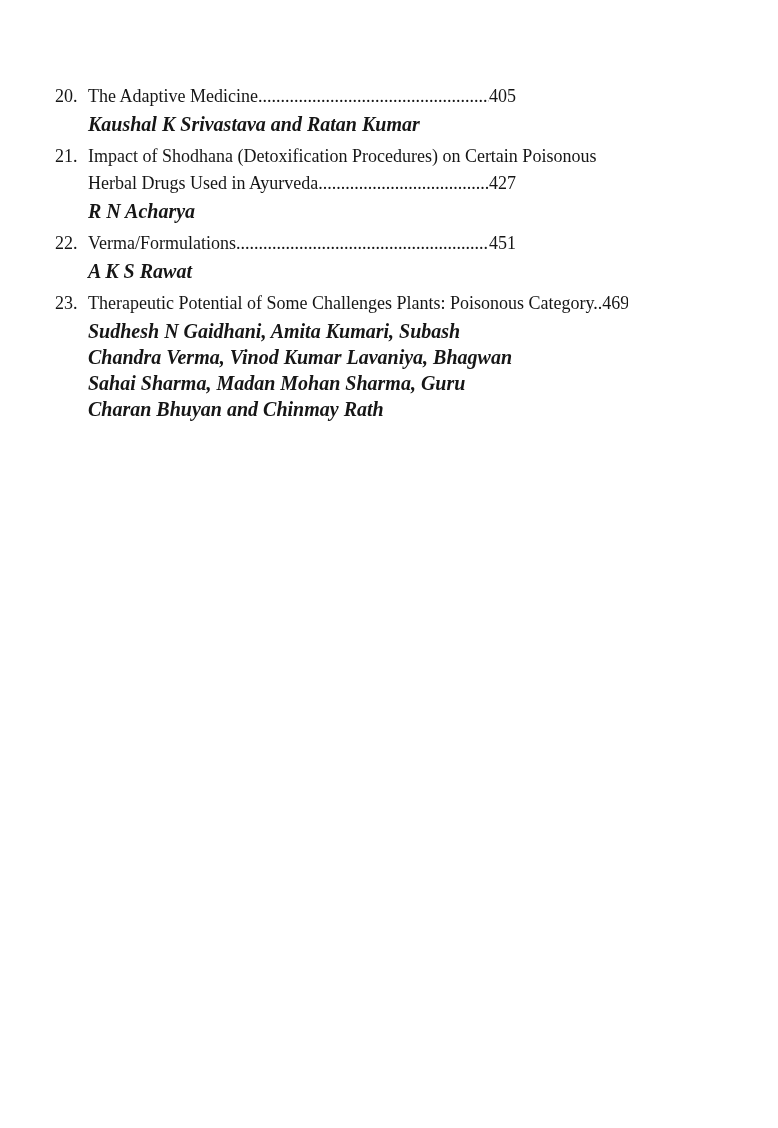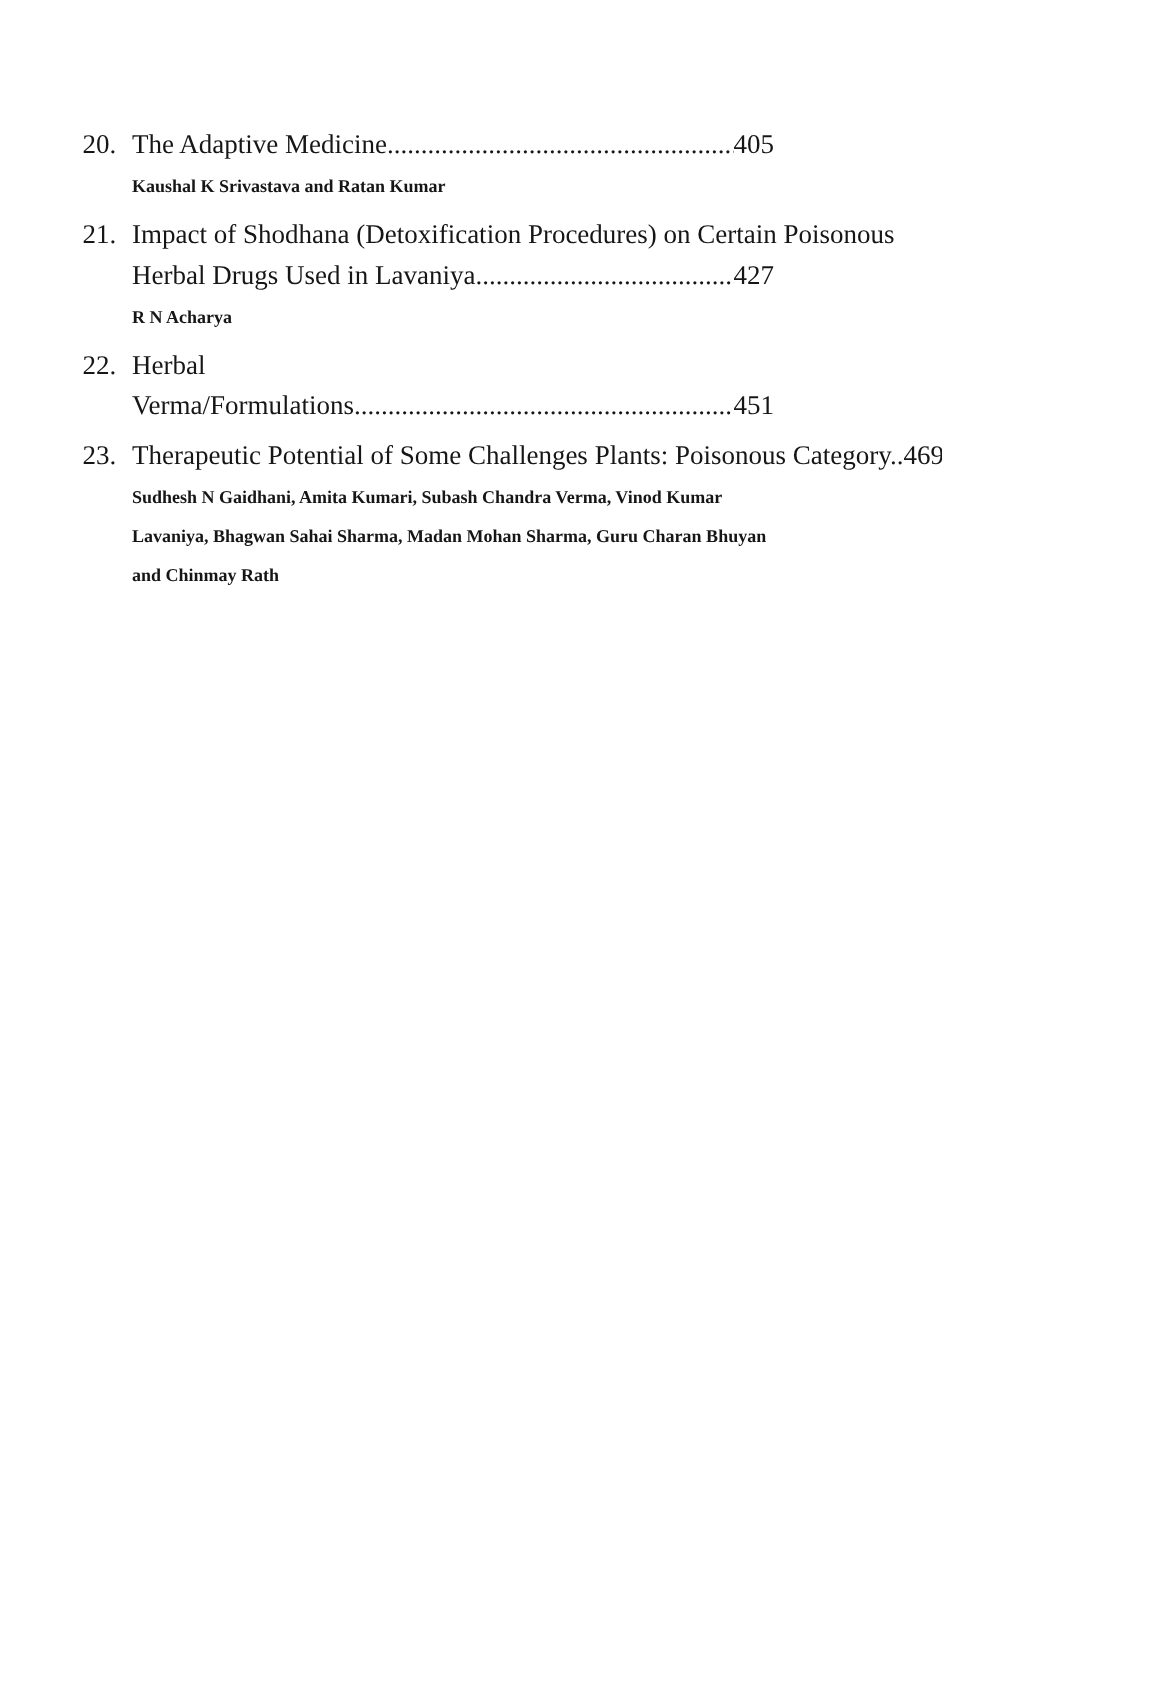--- a/index.html
+++ b/index.html
@@ -53,23 +53,24 @@
     overflow: hidden;
     white-space: nowrap;
   }
   .dots::after {
     content: "..................................................................................................................................................................";
   }
   .pagenum {
     white-space: nowrap;
   }
   .authors {
+    font-style: italic;
     font-weight: 600;
     white-space: normal;
-    font-size: 12px;
+    font-size: 20px;
     line-height: 26px;
     padding-top: 1px;
   }
 </style>
 </head>
 <body>
 
 <div class="page">
   <ol class="toc-list">
   <li class="entry">
@@ -85,40 +86,40 @@
       <div class="authors">Kaushal K Srivastava and Ratan Kumar</div>
     </div>
   </li>
 
   <li class="entry">
     <span class="num">21.</span>
     <div class="content">
       <div class="lines">
             <div class="line"><span class="ttext">Impact of Shodhana (Detoxification Procedures) on Certain Poisonous</span></div>
             <div class="line leader">
-              <span class="ttext">Herbal Drugs Used in Lavaniya</span>
+              <span class="ttext">Herbal Drugs Used in Ayurveda</span>
               <span class="dots"></span>
               <span class="pagenum">427</span>
             </div>
           </div>
       <div class="authors">R N Acharya</div>
     </div>
   </li>
 
   <li class="entry">
     <span class="num">22.</span>
     <div class="content">
       <div class="lines">
-            <div class="line"><span class="ttext">Herbal</span></div>
             <div class="line leader">
               <span class="ttext">Verma/Formulations</span>
               <span class="dots"></span>
               <span class="pagenum">451</span>
             </div>
           </div>
+      <div class="authors">A K S Rawat</div>
     </div>
   </li>
 
   <li class="entry">
     <span class="num">23.</span>
     <div class="content">
       <div class="lines">
             <div class="line"><span class="ttext">Therapeutic Potential of Some Challenges Plants: Poisonous Category</span><span class="sep">..</span><span class="pagenum">469</span></div>
           </div>
       <div class="authors">Sudhesh N Gaidhani, Amita Kumari, Subash Chandra Verma, Vinod Kumar Lavaniya, Bhagwan Sahai Sharma, Madan Mohan Sharma, Guru Charan Bhuyan and Chinmay Rath</div>

